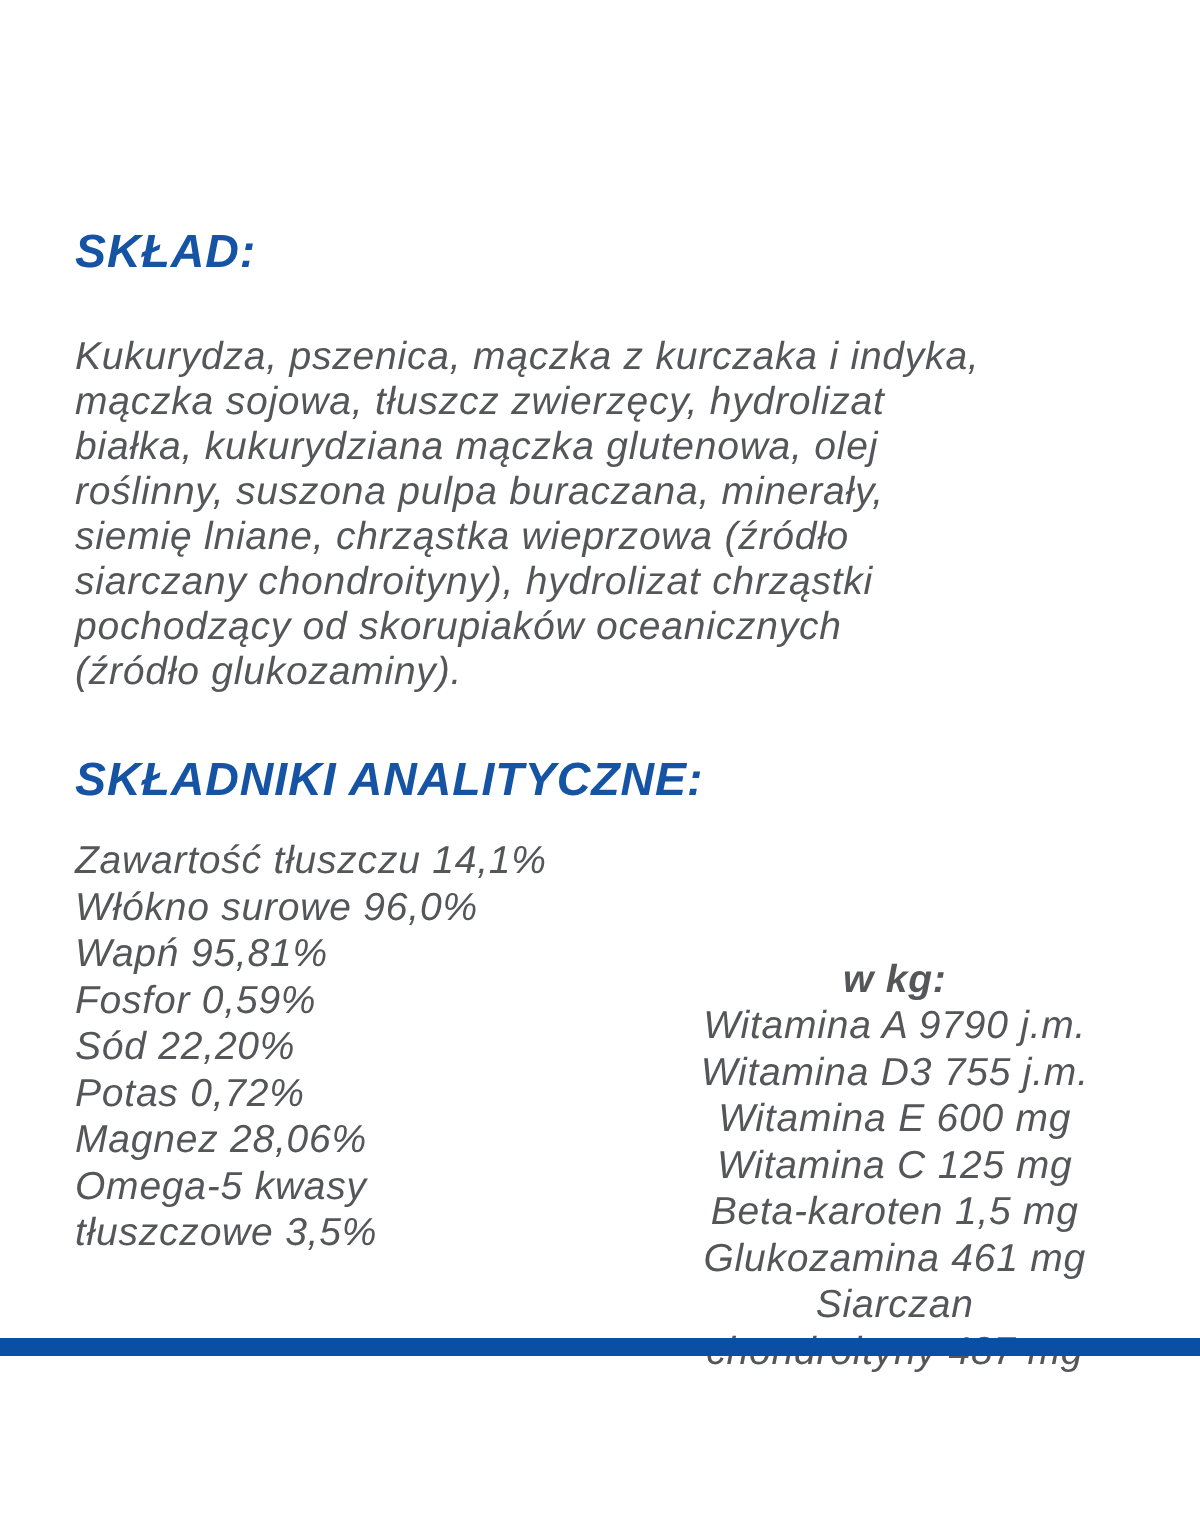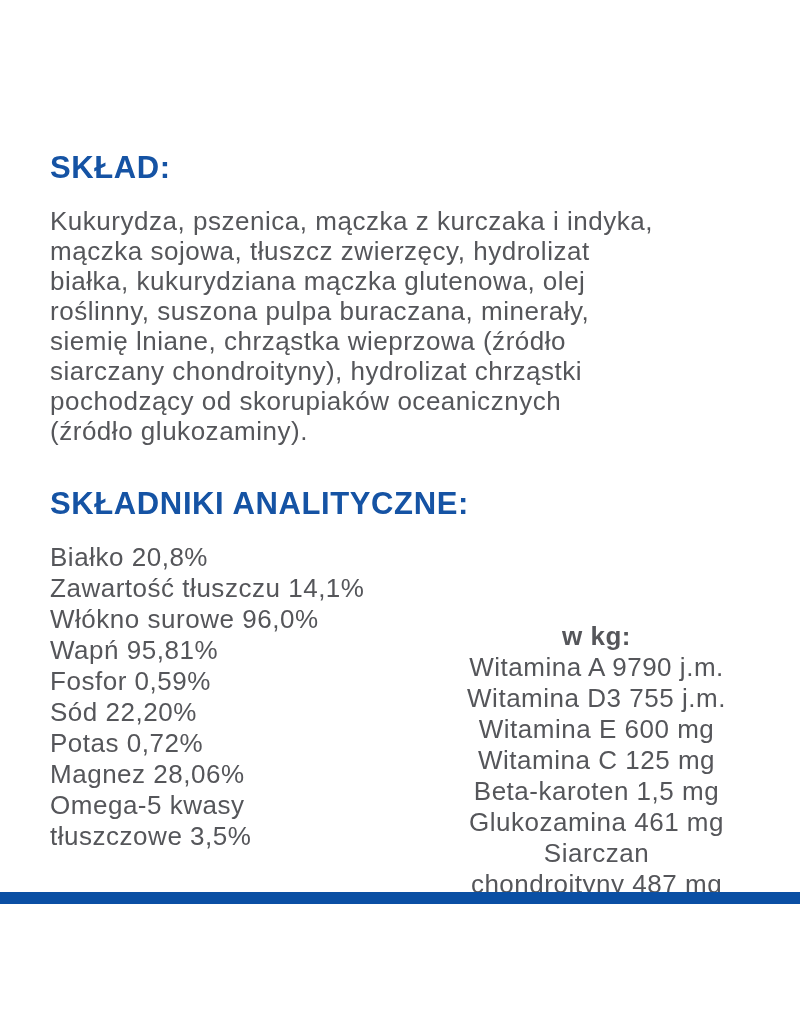--- a/index.html
+++ b/index.html
@@ -1,21 +1,21 @@
 <!DOCTYPE html>
 <html lang="pl" style="--heading: #1553a4; --body-text: #55565a; --divider-bar: #0a4fa4; --background: #ffffff;"><head>
 <meta charset="utf-8">
 <style>
   :root{
     --heading:#1553a4;
     --body-text:#55565a;
     --divider-bar:#0a4fa4;
     --background:#ffffff;
   }
-  *{box-sizing:border-box;}
+  *{box-sizing:border-box;font-style:italic;}
   html,body{margin:0;padding:0;}
   body{
     width:800px;
     height:1012px;
     background:var(--background);
     font-family:"Liberation Sans", sans-serif;
     position:relative;
     overflow:hidden;
   }
   .content{
@@ -23,21 +23,21 @@
   }
   .section-heading{
     margin:0;
     font-size:31px;
     line-height:36px;
     font-weight:700;
     letter-spacing:0.02em;
     color:var(--heading);
   }
   .body-text{
-    margin:20px 0 0 0;
+    margin:36px 0 0 0;
     font-size:26px;
     line-height:30px;
     letter-spacing:0.02em;
     color:var(--body-text);
     white-space:pre-line;
   }
   .analytical-heading{
     margin-top:40px;
   }
   .columns{
@@ -96,21 +96,20 @@
 siarczany chondroityny), hydrolizat chrząstki
 pochodzący od skorupiaków oceanicznych
 (źródło glukozaminy).</p>
   </section>
 
   <section>
     <h2 class="section-heading analytical-heading">SKŁADNIKI ANALITYCZNE:</h2>
 
     <div class="columns">
       <ul class="plain-list col-left">
-          <li>Białko 20,8%</li>
           <li>Zawartość tłuszczu 14,1%</li>
           <li>Włókno surowe 96,0%</li>
           <li>Wapń 95,81%</li>
           <li>Fosfor 0,59%</li>
           <li>Sód 22,20%</li>
           <li>Potas 0,72%</li>
           <li>Magnez 28,06%</li>
           <li>Omega-5 kwasy
 tłuszczowe 3,5%</li>
         </ul>

